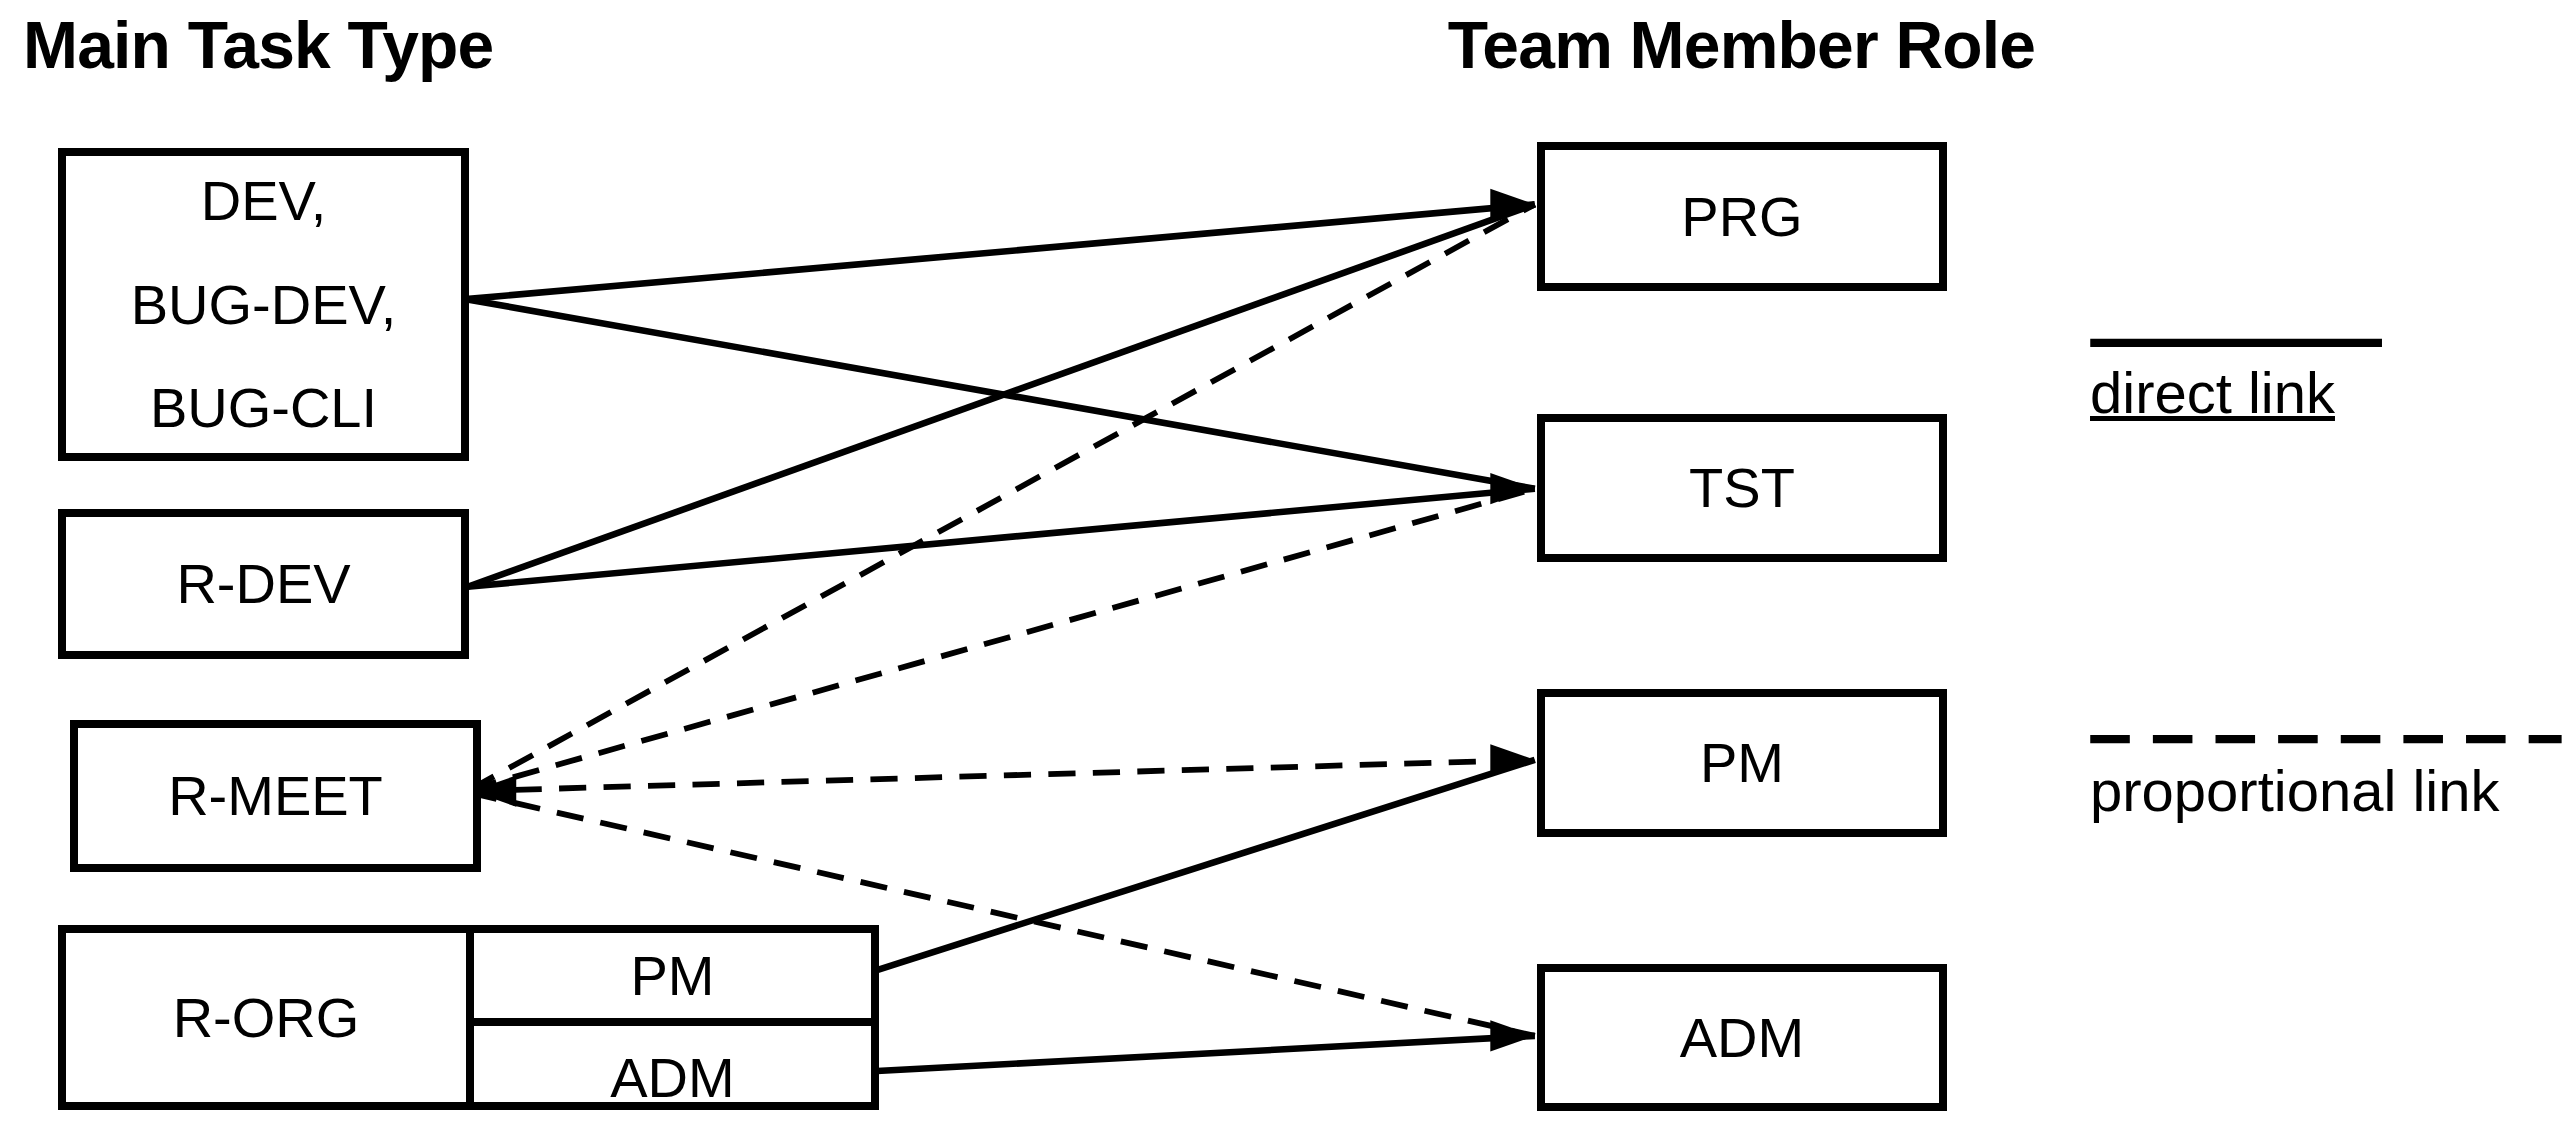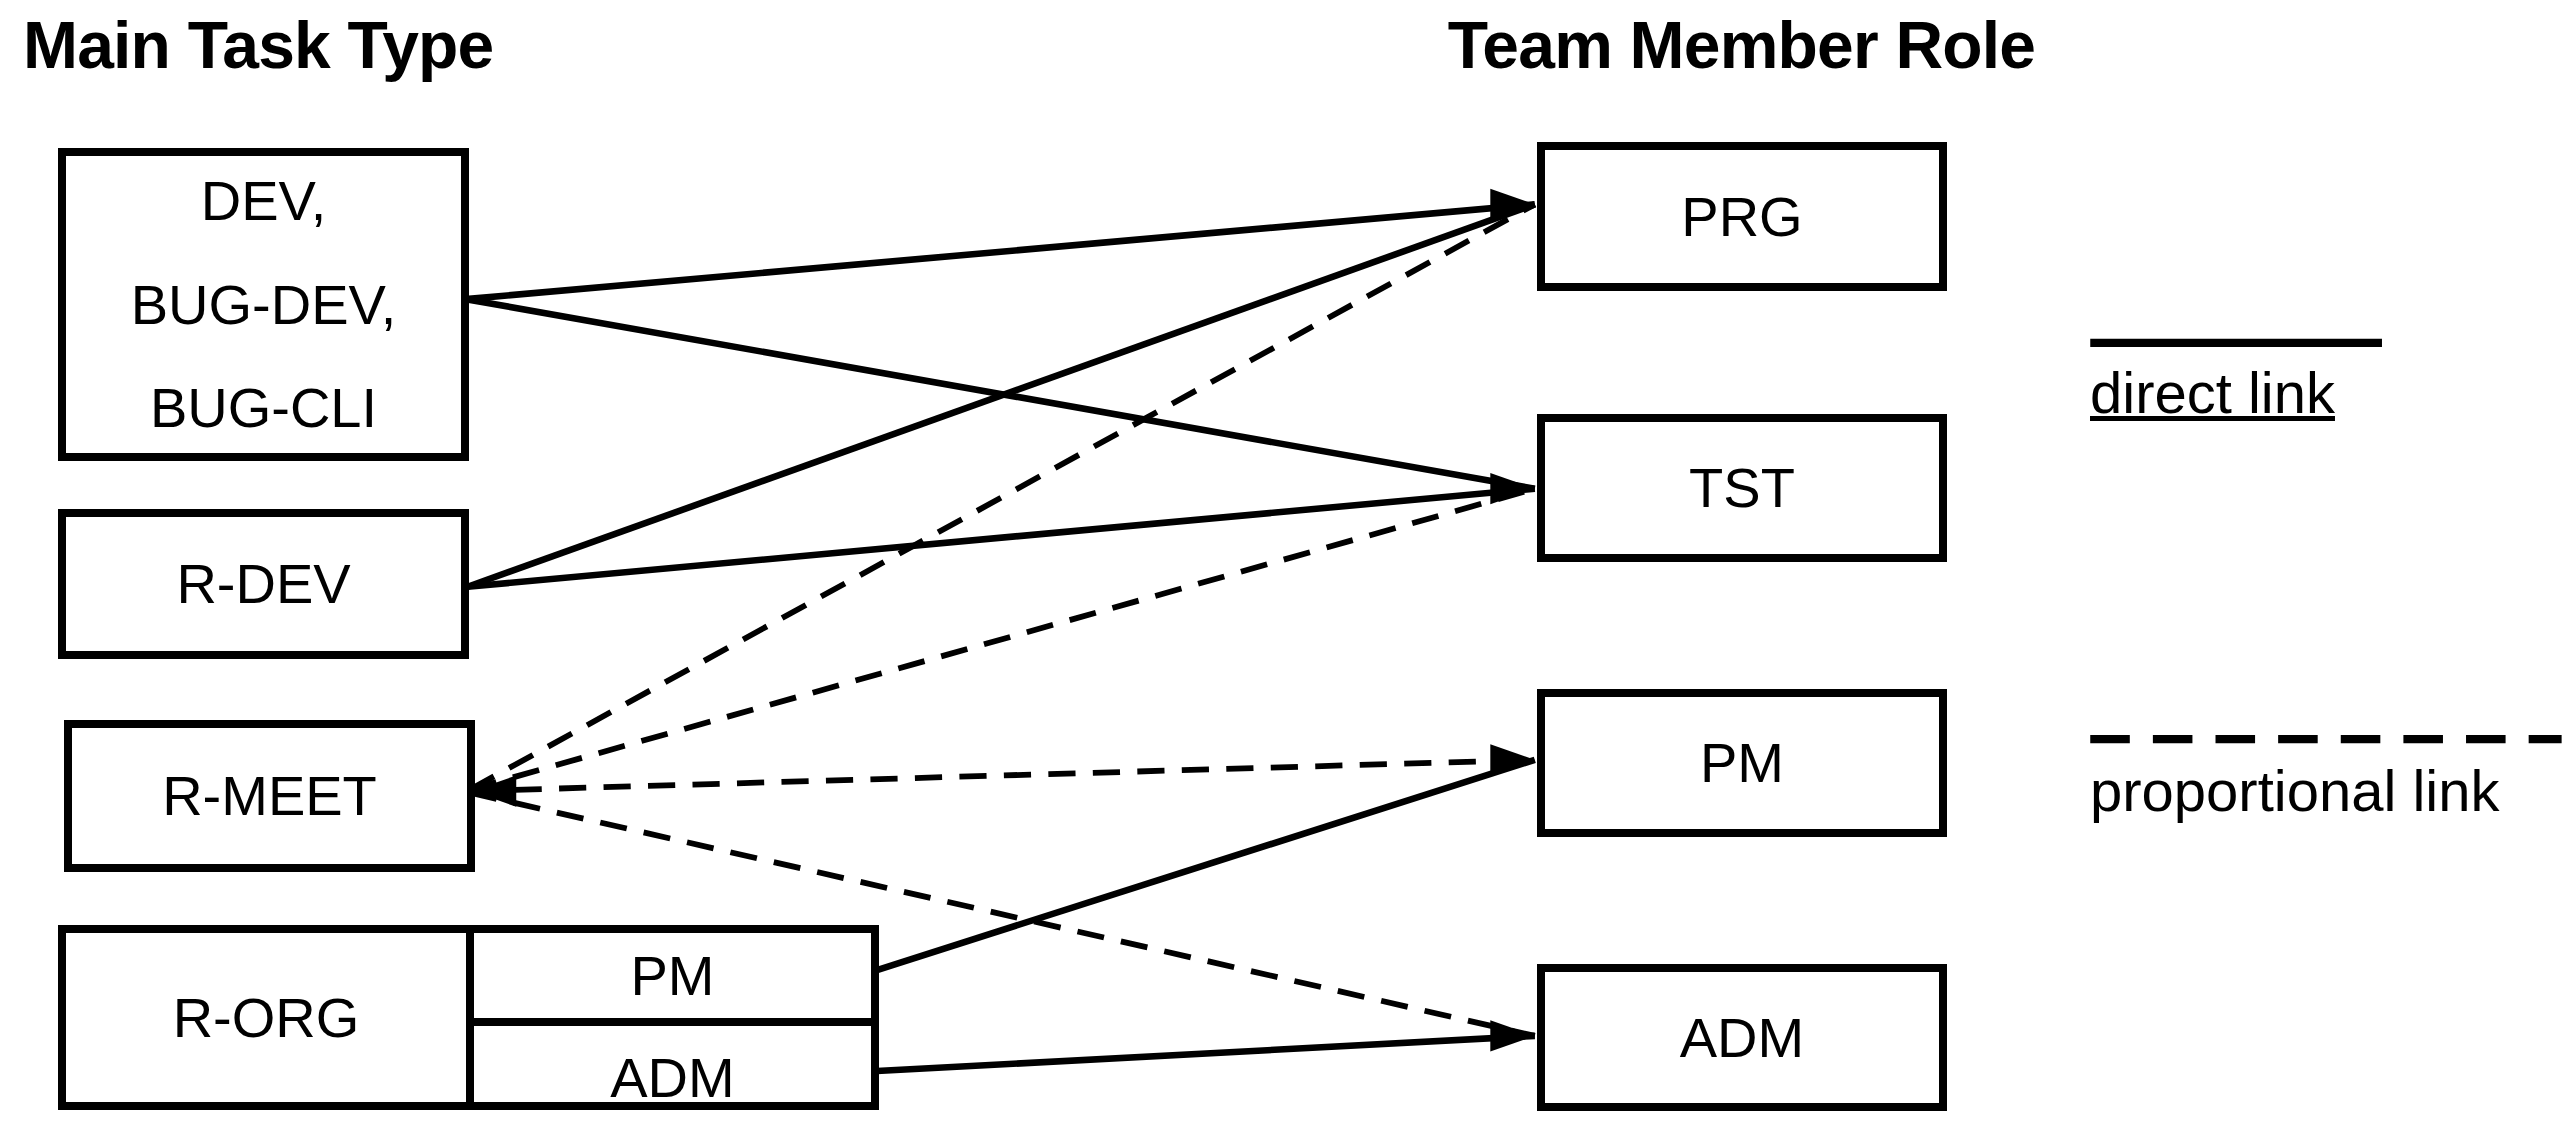--- a/index.html
+++ b/index.html
@@ -51,21 +51,21 @@
     display: flex;
     align-items: center;
     justify-content: center;
     font-size: 56px;
     line-height: 1.85;
     text-align: center;
     white-space: pre-line;
   }
   #box-dev   { left: 58px;  top: 148px;  width: 411px; height: 313px; }
   #box-rdev  { left: 58px;  top: 509px;  width: 411px; height: 150px; }
-  #box-rmeet { left: 64px;  top: 720px;  width: 411px; height: 152px; }
+  #box-rmeet { left: 70px;  top: 720px;  width: 411px; height: 152px; }
 
   #box-rorg  { left: 58px;  top: 925px; width: 821px; height: 185px;
                padding: 0; display: flex; align-items: stretch; justify-content: space-between; }
   .rorg-main {
     box-sizing: border-box;
     width: 408px;
     border-right: 8.2px solid #000000;
     display: flex; align-items: center; justify-content: center;
     font-size: 56px;
   }

